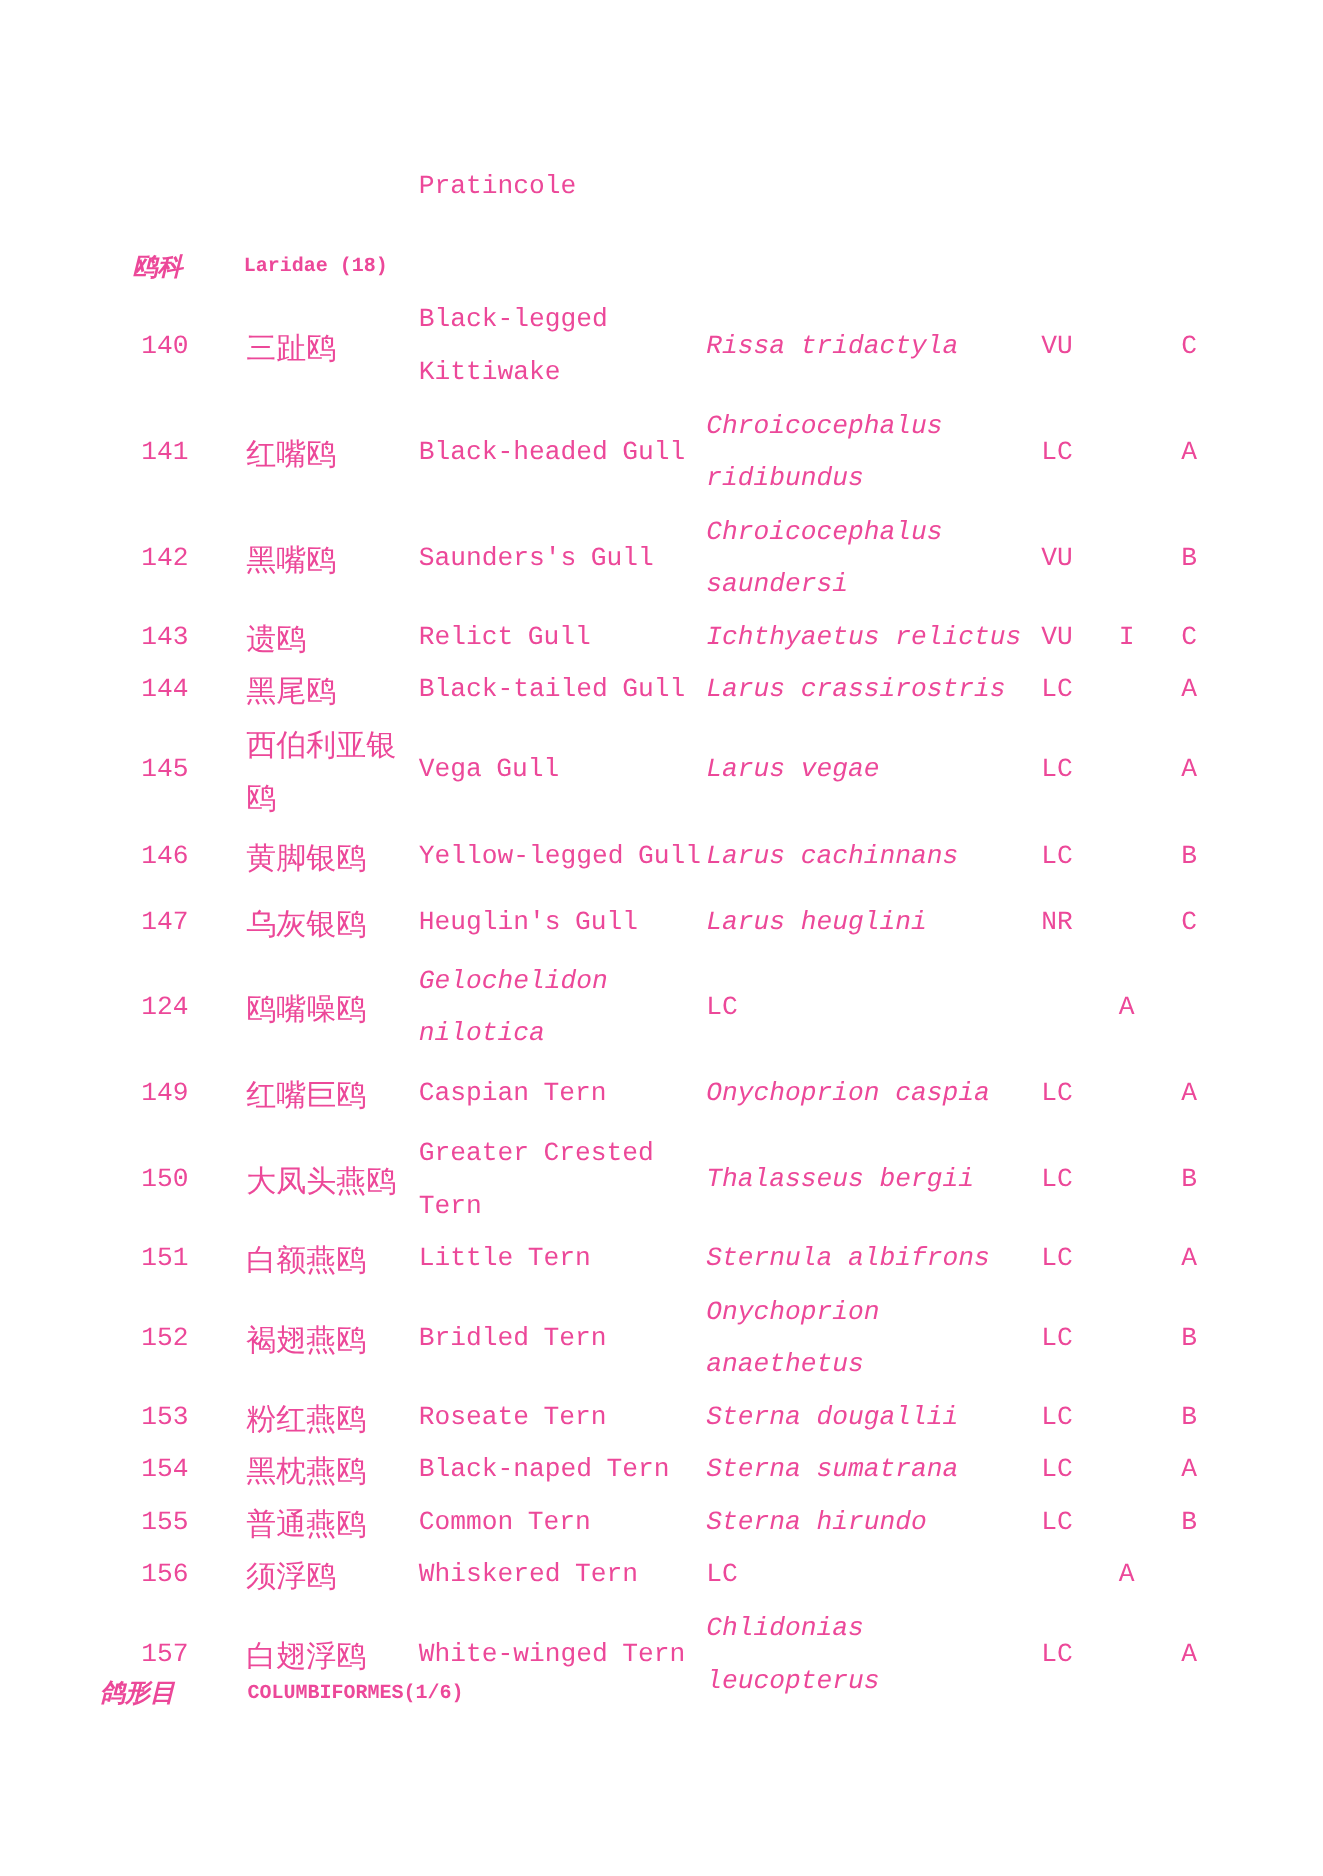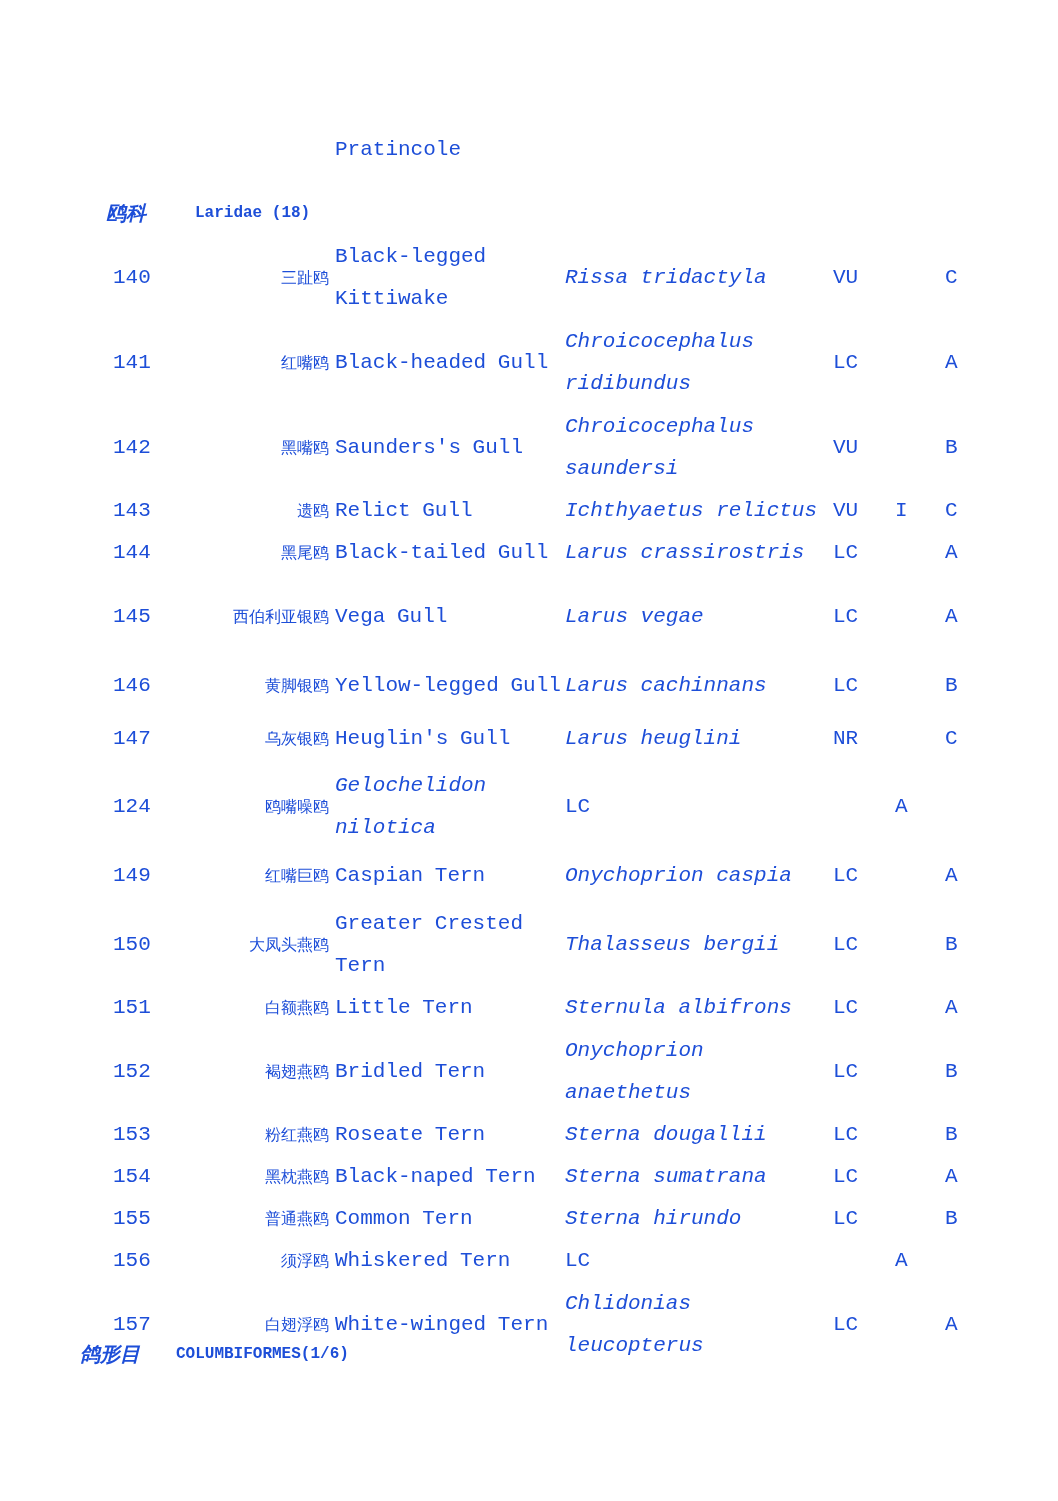--- a/index.html
+++ b/index.html
@@ -1,21 +1,21 @@
 <!DOCTYPE html>
 <html><head>
 <meta charset="utf-8">
 <style>
   html, body { margin: 0; padding: 0; background: #ffffff; }
   .page {
     position: relative;
     width: 1058px;
     height: 1501px;
     background: #ffffff;
-    color: #1d4ed8;
+    color: #ec4899;
     font-family: "Liberation Mono", "DejaVu Sans Mono", monospace;
     overflow: hidden;
   }
   .carryover {
     position: absolute;
     left: 335px;
     top: 129px;
     font-size: 21px;
     line-height: 42px;
     white-space: nowrap;
@@ -35,21 +35,21 @@
     font-size: 16px;
     line-height: 45px;
     font-weight: 700;
     white-space: nowrap;
   }
   .family-header { top: 191px; }
   .family-header .cn-label { left: 106px; }
   .family-header .latin-label { left: 195px; }
   .order-header { top: 1332px; }
   .order-header .cn-label { left: 80px; }
-  .order-header .latin-label { left: 176px; }
+  .order-header .latin-label { left: 198px; }
 
   .birds-table {
     position: absolute;
     left: 113px;
     top: 235px;
     width: 872px;
   }
   .row {
     display: grid;
     grid-template-columns: 84px 138px 230px 268px 62px 50px 40px;
@@ -57,27 +57,26 @@
   }
   .row.h1  { min-height: 42px; }
   .row.h1x { min-height: 53px; }
   .row.h2  { min-height: 85px; }
   .cell {
     font-size: 21px;
     line-height: 42px;
     overflow: visible;
   }
   .cell.cn {
-    font-size: 16px;
+    font-size: 24px;
     line-height: 42px;
     font-family: "DejaVu Sans", "Liberation Sans", sans-serif;
     word-break: break-all;
     padding-right: 6px;
     box-sizing: border-box;
-    text-align: right;
   }
   .cell.en { word-spacing: -1px; }
   .cell.sci { font-style: italic; }
 </style>
 </head>
 <body>
 
 <div class="page">
 
   <div class="carryover">Pratincole</div>

